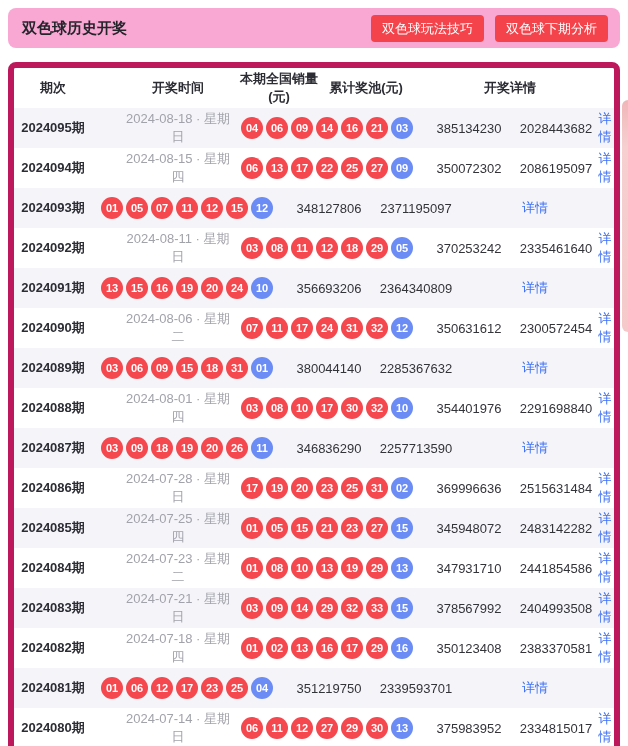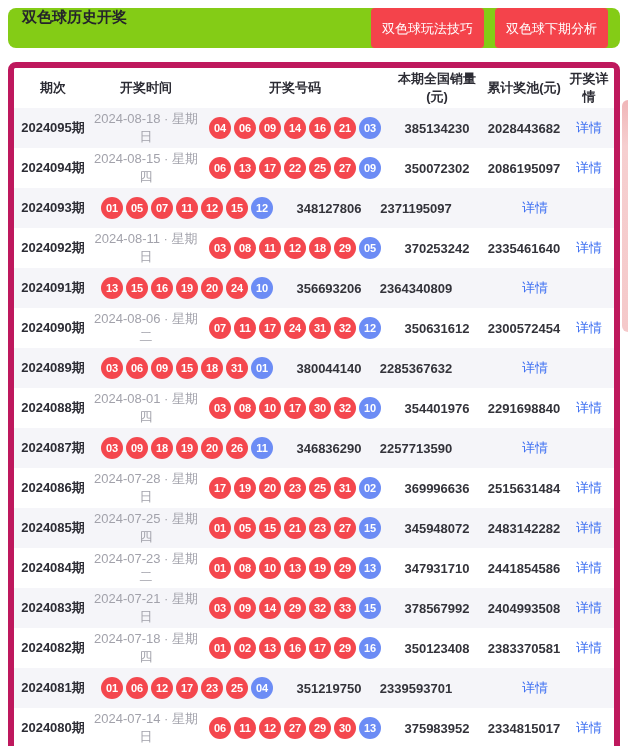--- a/index.html
+++ b/index.html
@@ -7,23 +7,24 @@
     width: 628px; height: 746px;
     overflow: hidden;
     background: #ffffff;
     font-family: "Liberation Sans", "DejaVu Sans", sans-serif;
     position: relative;
   }
   
   .topbar {
     margin: 8px 8px 0 8px;
     height: 40px;
-    background: #84cc16;
+    background: #f9a8d4;
     border-radius: 8px;
     display: flex;
+    align-items: center;
     padding: 0 12px 0 14px;
   }
   .page-title {
     font-size: 15px;
     font-weight: 700;
     color: #24242b;
     flex: 1 1 auto;
   }
   .top-btn {
     background: #f4434b;
@@ -53,29 +54,29 @@
     font-size: 13px;
   }
   .t-row.alt { background: #f5f5f9; }
   .t-head {
     font-weight: 700;
     color: #2c2c34;
     background: #ffffff;
   }
   .cell { text-align: center; }
   .c-period { flex: 0 0 78px; }
-  .c-date   { flex: 0 0 108px; }
+  .c-date   { flex: 0 0 108px; margin-left: 32px; }
   .c-balls  { flex: 0 0 190px; display: flex; justify-content: center; align-items: center; gap: 3px; }
   .t-head .c-balls { display: block; }
   .c-sales  { flex: 0 0 94px; }
   .c-pool   { flex: 0 0 80px; }
   .c-detail { flex: 1 1 auto; }
   .period-text { color: #2c2c34; font-weight: 600; }
   .date-text { color: #a2a2ab; }
-  .amount-text { color: #33333a; font-weight: 700; }
+  .amount-text { color: #33333a; font-weight: 400; }
   .ball {
     width: 22px; height: 22px;
     border-radius: 50%;
     display: inline-flex;
     align-items: center;
     justify-content: center;
     color: #ffffff;
     font-size: 11px;
     font-weight: 700;
     flex: 0 0 22px;
@@ -106,21 +107,20 @@
 <div class="topbar">
   <div class="page-title">双色球历史开奖</div>
   <button class="top-btn">双色球玩法技巧</button>
   <button class="top-btn">双色球下期分析</button>
 </div>
 
 <div class="table-card">
   <div class="t-row t-head">
     <div class="cell c-period">期次</div>
     <div class="cell c-date">开奖时间</div>
-    <div class="cell c-balls">开奖号码</div>
     <div class="cell c-sales">本期全国销量(元)</div>
     <div class="cell c-pool">累计奖池(元)</div>
     <div class="cell c-detail">开奖详情</div>
   </div>
 
   <div>
 
       <div class="t-row alt">
         <div class="cell c-period period-text">2024095期</div>
         <div class="cell c-date date-text">2024-08-18 · 星期日</div>

